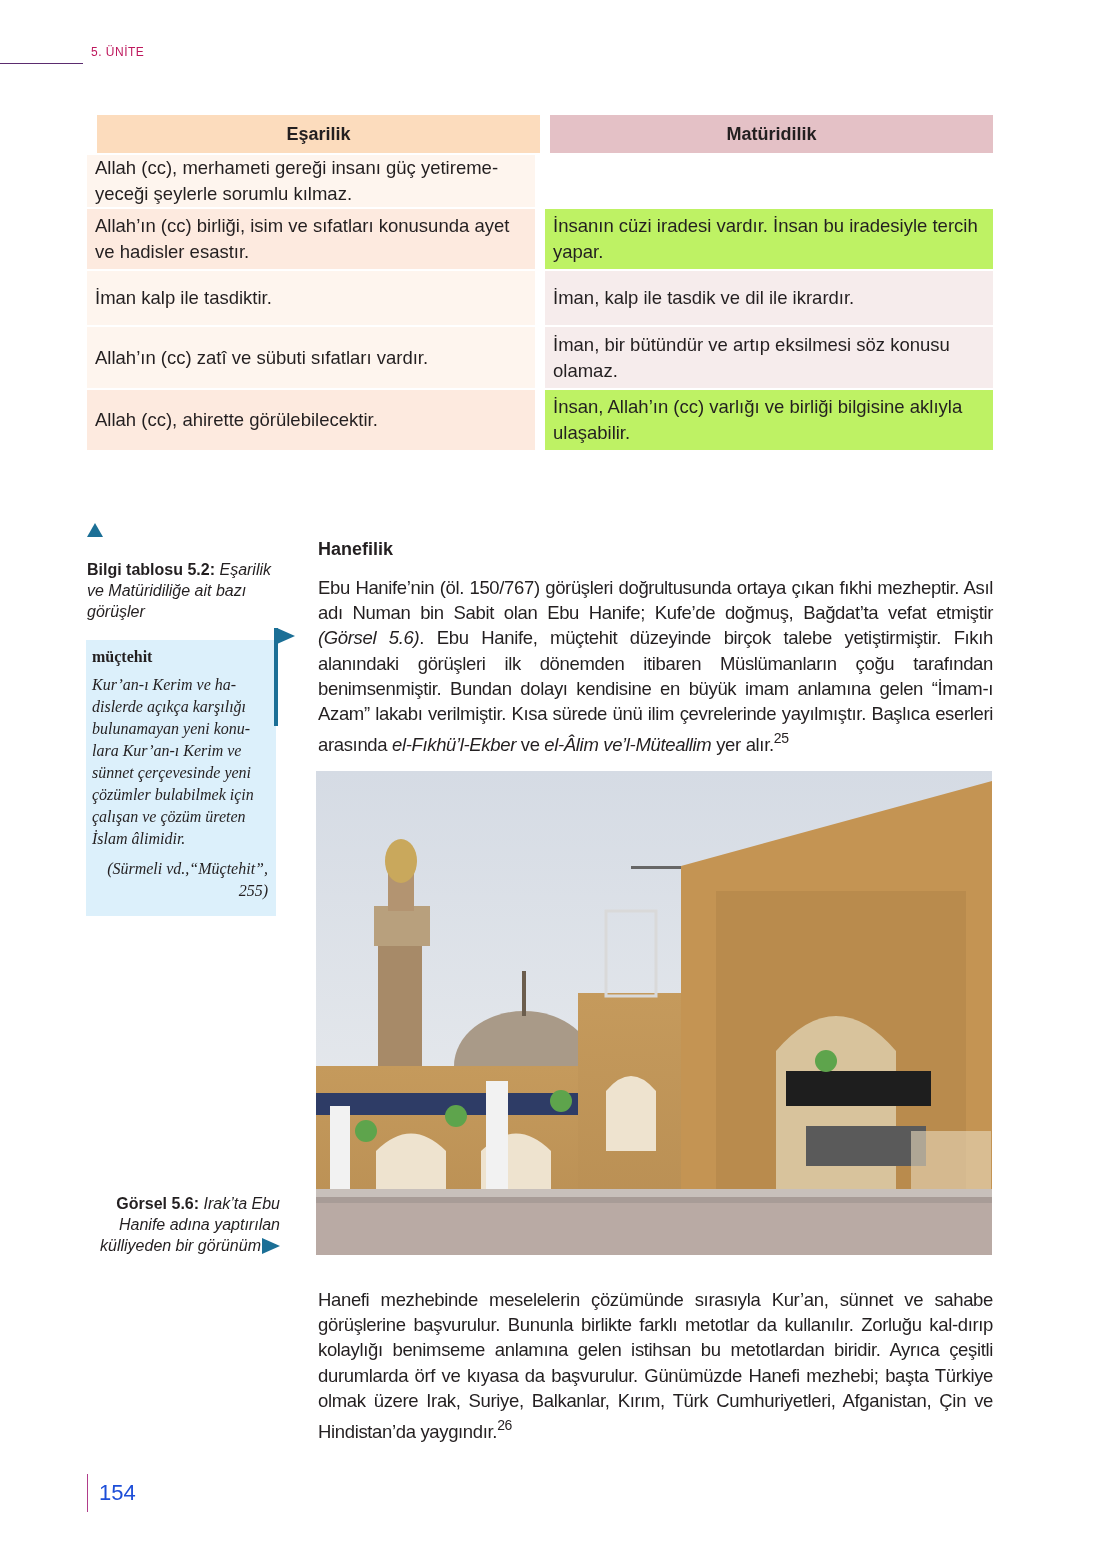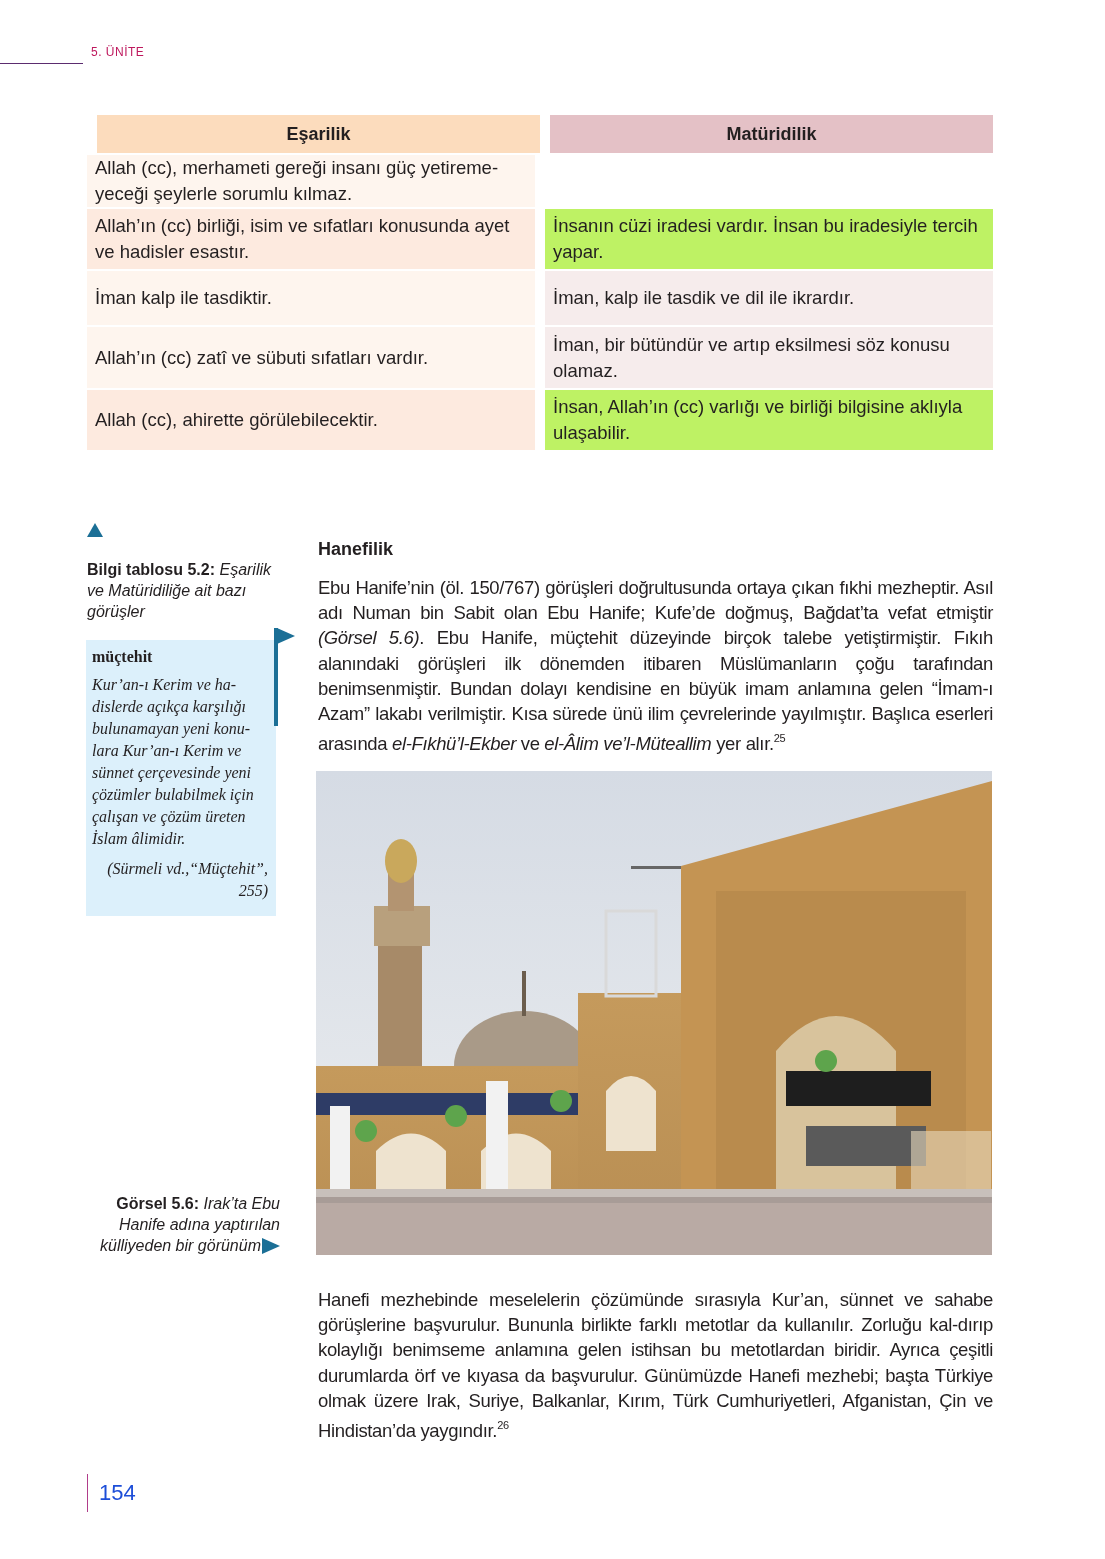--- a/index.html
+++ b/index.html
@@ -31,21 +31,21 @@
   .gloss-def { font-style: italic; font-size: 16px; line-height: 22px; }
   .gloss-src { font-style: italic; font-size: 16px; line-height: 22px; text-align: right; margin-top: 8px; }
   .gloss-flag-pole { position: absolute; left: 274px; top: 628px; width: 4px; height: 98px; background: #1b6f96; }
   .gloss-flag { position: absolute; left: 277px; top: 628px; width: 0; height: 0; border-top: 8px solid transparent; border-bottom: 8px solid transparent; border-left: 18px solid #1b6f96; }
 
   .section-title { position: absolute; left: 318px; top: 539px; font-size: 18px; font-weight: bold; }
   .para { position: absolute; left: 318px; width: 675px; font-size: 18.5px; line-height: 25.2px; text-align: justify; letter-spacing: -0.35px; }
   .para-1 { top: 575px; }
   .para-2 { top: 1287px; }
   .para i { font-style: italic; }
-  sup { font-size: 11px; vertical-align: 8px; }
+  sup { font-size: 14px; vertical-align: 8px; }
 
   .photo { position: absolute; left: 316px; top: 771px; width: 676px; height: 484px; overflow: hidden; background: linear-gradient(#dfe3ea 0%, #e8ebee 40%, #c6a36a 40%); }
   .photo svg { display: block; }
 
   .caption-photo { position: absolute; left: 90px; top: 1193px; width: 190px; font-size: 16px; line-height: 21px; text-align: right; }
   .caption-photo b { font-weight: bold; }
   .caption-photo i { font-style: italic; }
   .caption-arrow { display: inline-block; width: 0; height: 0; border-top: 8px solid transparent; border-bottom: 8px solid transparent; border-left: 18px solid #1b6f96; vertical-align: -3px; margin-left: 1px; }
 
   .page-rule { position: absolute; left: 87px; top: 1474px; width: 1px; height: 38px; background: #b03d8a; }

